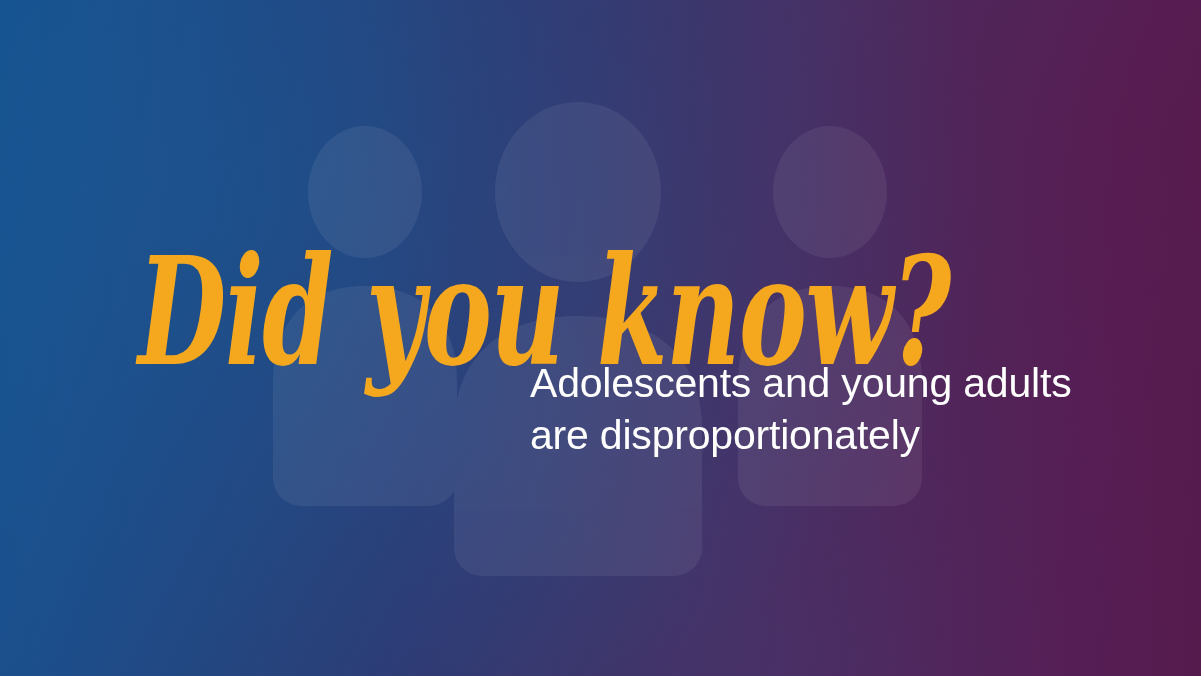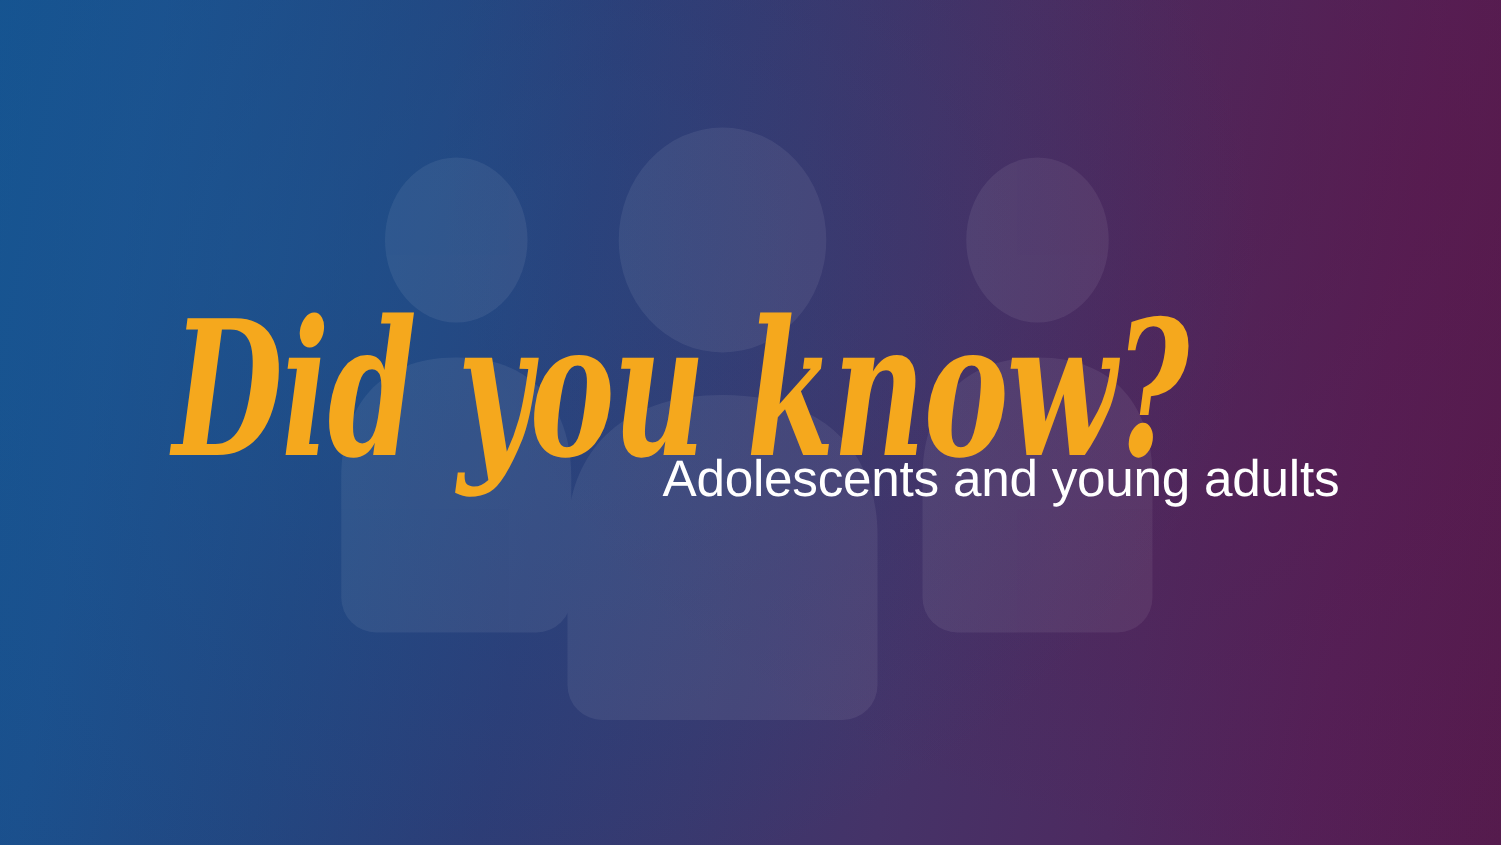--- a/index.html
+++ b/index.html
@@ -147,15 +147,16 @@
   </div>
 
   <div class="headline">
     <svg viewBox="0 0 830 250" preserveAspectRatio="none" aria-hidden="true">
       <text class="headline-text" x="0" y="178" fill="#f5a81d" textLength="812" lengthAdjust="spacingAndGlyphs">Did you know?</text>
     </svg>
   </div>
 
   <div class="body-copy">
     <span class="line">Adolescents and young adults</span>
+    <span class="line">are disproportionately</span>
   </div>
 
 </div>
 
 </body></html>

